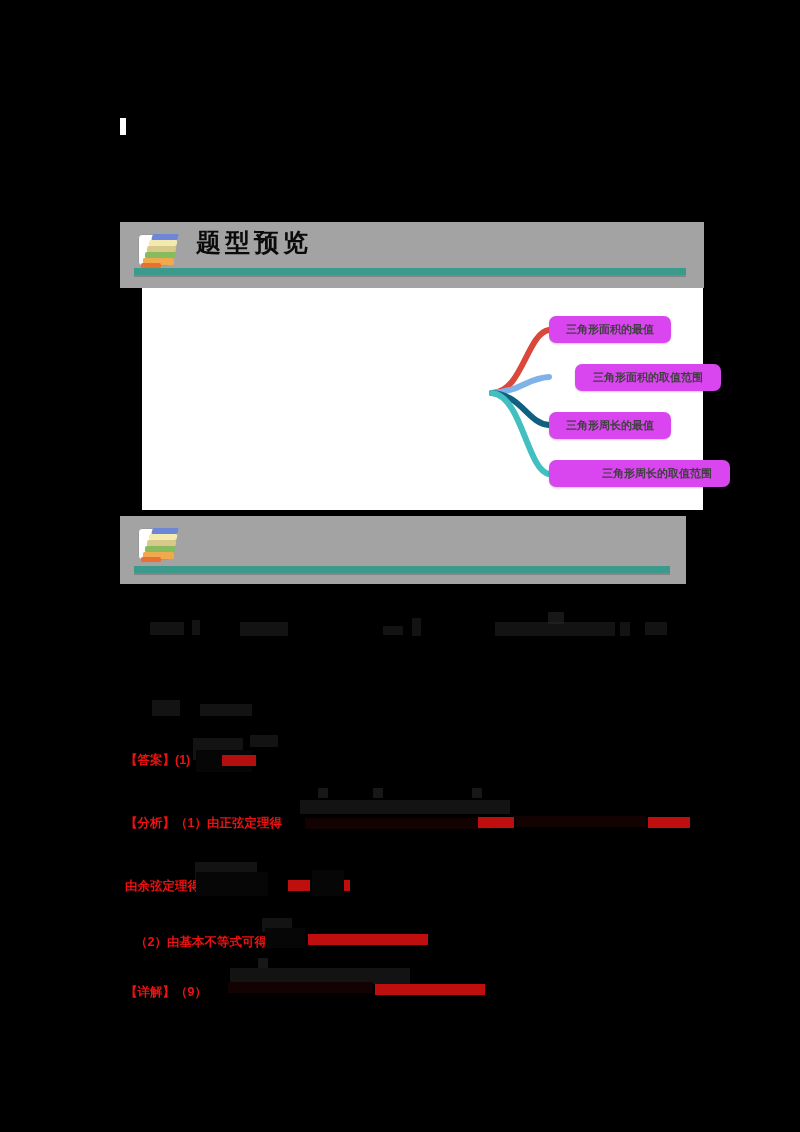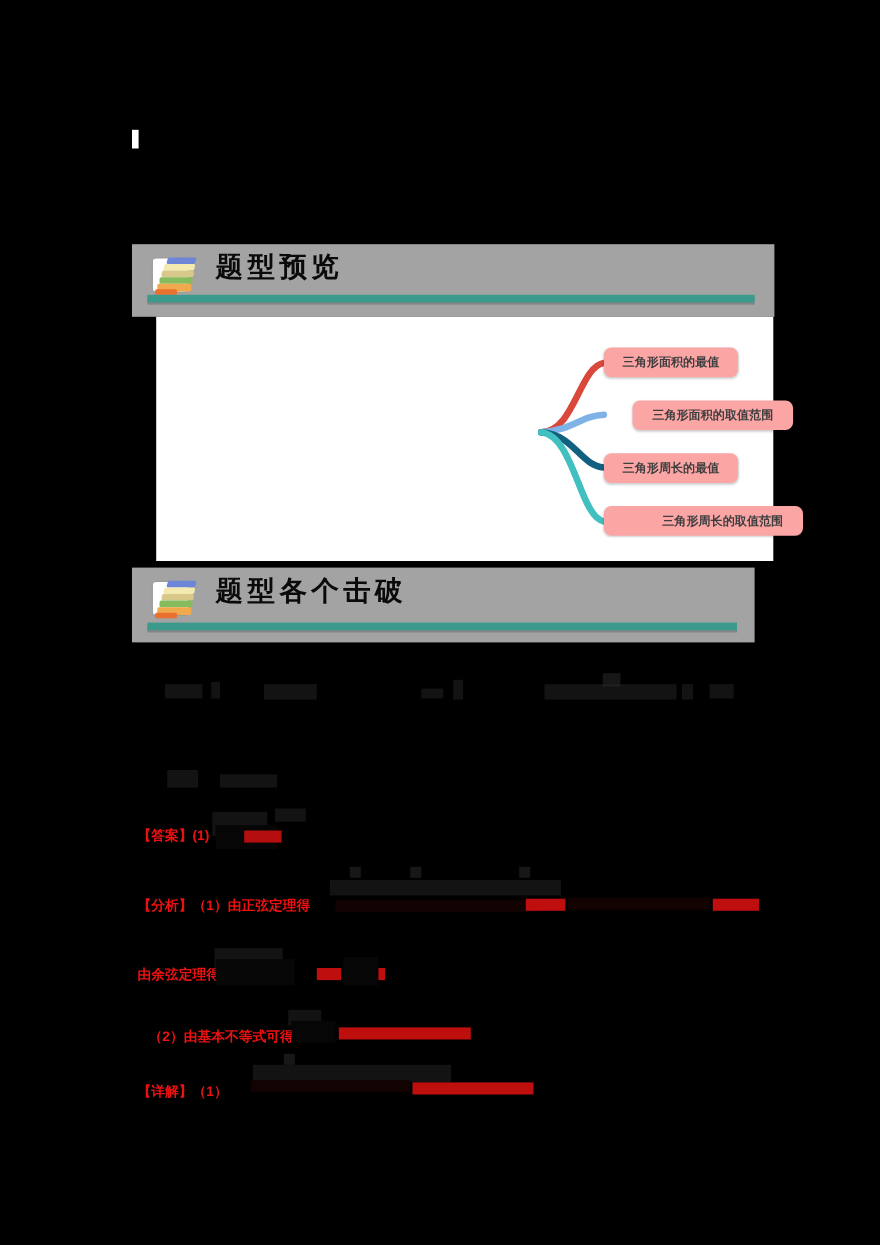--- a/index.html
+++ b/index.html
@@ -66,21 +66,21 @@
     font-size:11px;white-space:nowrap;
     display:flex;align-items:center;justify-content:center;
     box-shadow:0 1px 2px rgba(0,0,0,0.18);
   }
   .mm-root{
     left:20px;top:88px;width:330px;height:34px;
     background:#4cb07c;color:#ffffff;font-weight:bold;letter-spacing:.5px;
     font-size:11.5px;
   }
   .mm-leaf{
-    background:#fca5a5;color:#3f3f3f;font-weight:bold;height:27px;
+    background:#d946ef;color:#3f3f3f;font-weight:bold;height:27px;
     padding:0 9px;
   }
   .mm-l1{left:407px;top:28px;width:104px;}
   .mm-l2{left:407px;top:76px;width:128px;margin-left:26px;}
   .mm-l3{left:407px;top:124px;width:104px;}
   .mm-l4{left:407px;top:172px;width:128px;padding-left:44px;}
 
   
   .body-area{position:absolute;left:0;top:600px;width:800px;height:420px;padding-left:13px;}
   .txt-row{position:absolute;white-space:nowrap;font-size:12.5px;}
@@ -135,21 +135,20 @@
     <div class="sh-inner">
       <div class="book-icon">
         <div class="frame"></div>
         <div class="bk b1"></div>
         <div class="bk b2"></div>
         <div class="bk b3"></div>
         <div class="bk b4"></div>
         <div class="bk b5"></div>
         <div class="bk b6"></div>
       </div>
-      <div class="sh-title">题型各个击破</div>
       <div class="sh-rule"></div>
     </div>
   </div>
 
   <div class="body-area">
 
     <div class="smudge" style="left:150px;top:22px;width:34px;height:13px;"></div>
     <div class="smudge" style="left:192px;top:20px;width:8px;height:15px;"></div>
     <div class="smudge" style="left:240px;top:22px;width:48px;height:14px;"></div>
     <div class="smudge" style="left:383px;top:26px;width:20px;height:9px;"></div>
@@ -185,18 +184,18 @@
     <div class="blk" style="left:312px;top:270px;width:32px;height:26px;"></div>
     <div class="redline" style="left:344px;top:280px;width:6px;"></div>
 
     <div class="smudge" style="left:262px;top:318px;width:30px;height:14px;"></div>
     <div class="txt-row red" style="left:135px;top:334px;">（2）由基本不等式可得</div>
     <div class="blk" style="left:265px;top:328px;width:40px;height:20px;"></div>
     <div class="redline" style="left:308px;top:334px;width:120px;"></div>
 
     <div class="smudge" style="left:230px;top:368px;width:180px;height:16px;"></div>
     <div class="smudge-lite" style="left:258px;top:358px;width:10px;height:10px;"></div>
-    <div class="txt-row red" style="left:125px;top:384px;">【详解】（1）</div>
+    <div class="txt-row red" style="left:125px;top:384px;">【详解】（9）</div>
     <div class="darkline" style="left:228px;top:382px;width:145px;"></div>
     <div class="redline" style="left:375px;top:384px;width:110px;"></div>
   </div>
 
 </div>
 
 </body></html>

